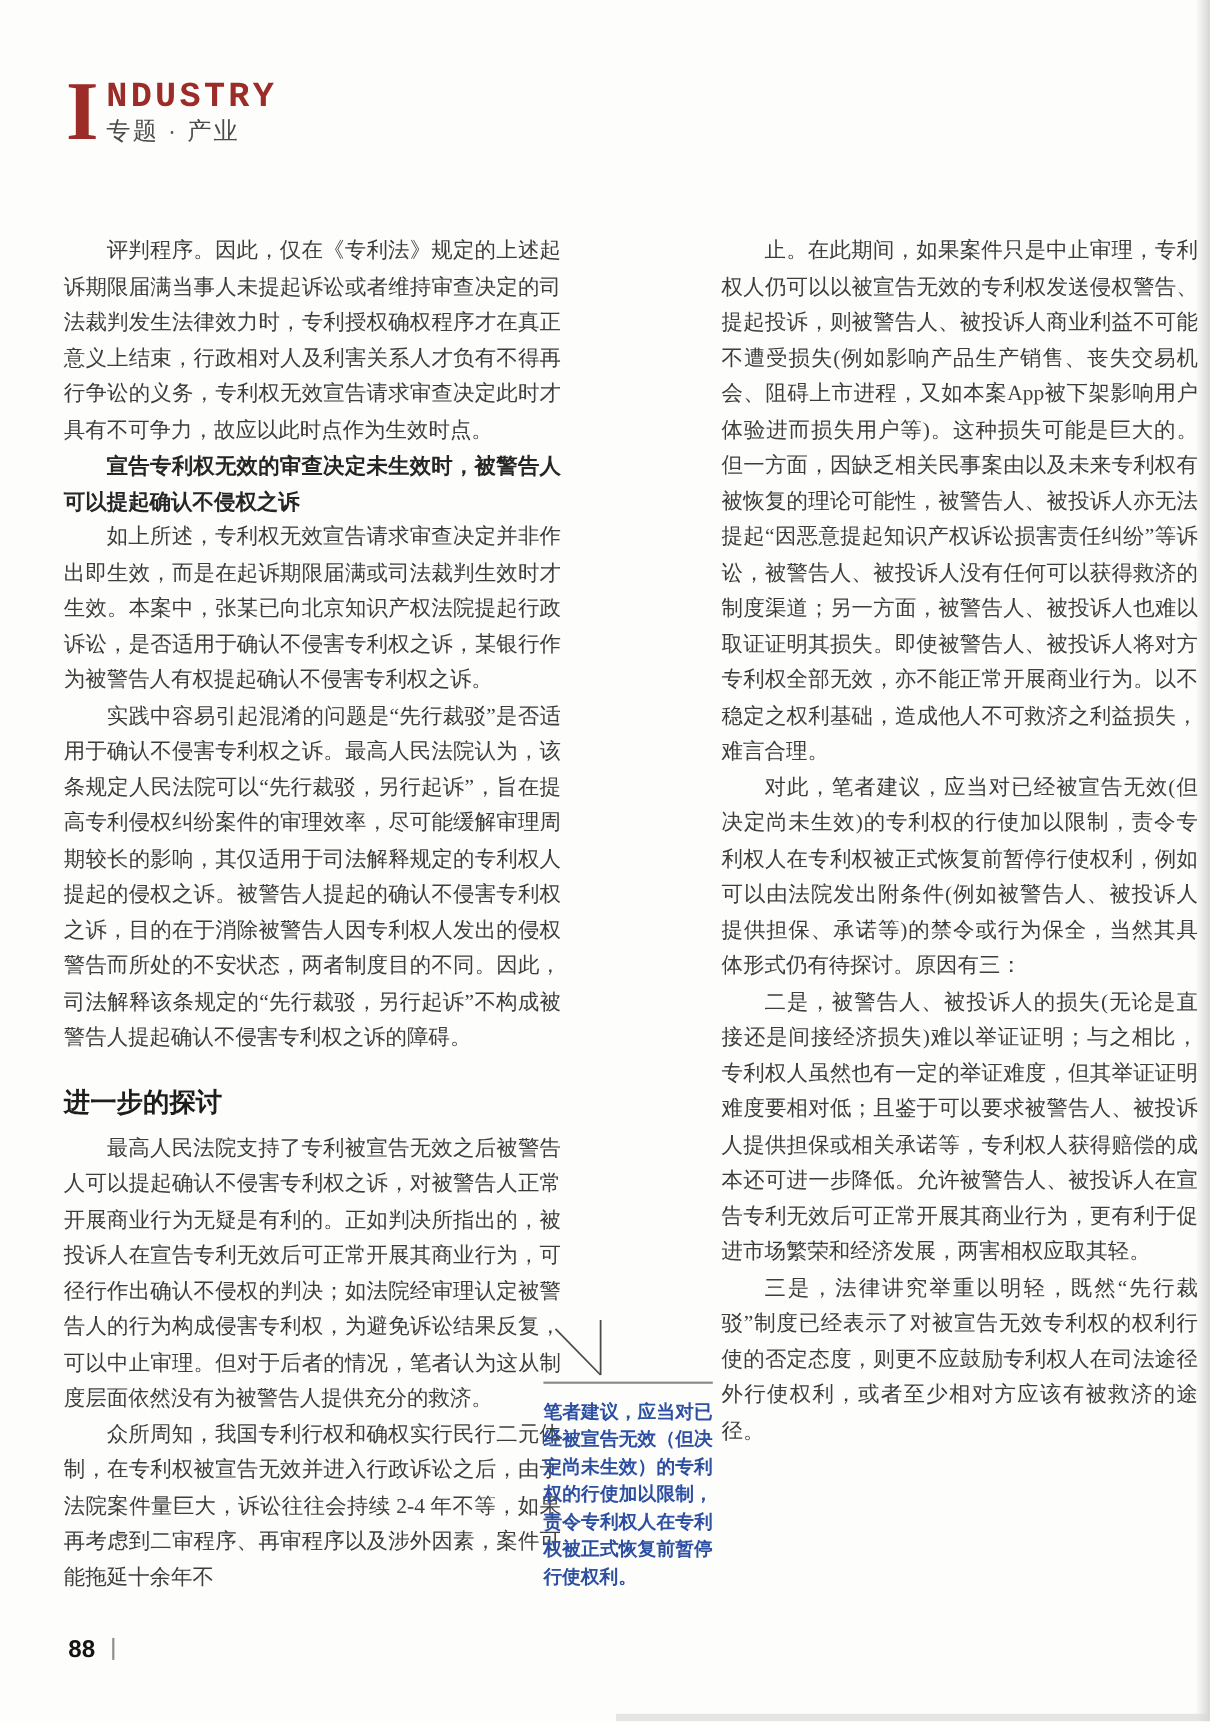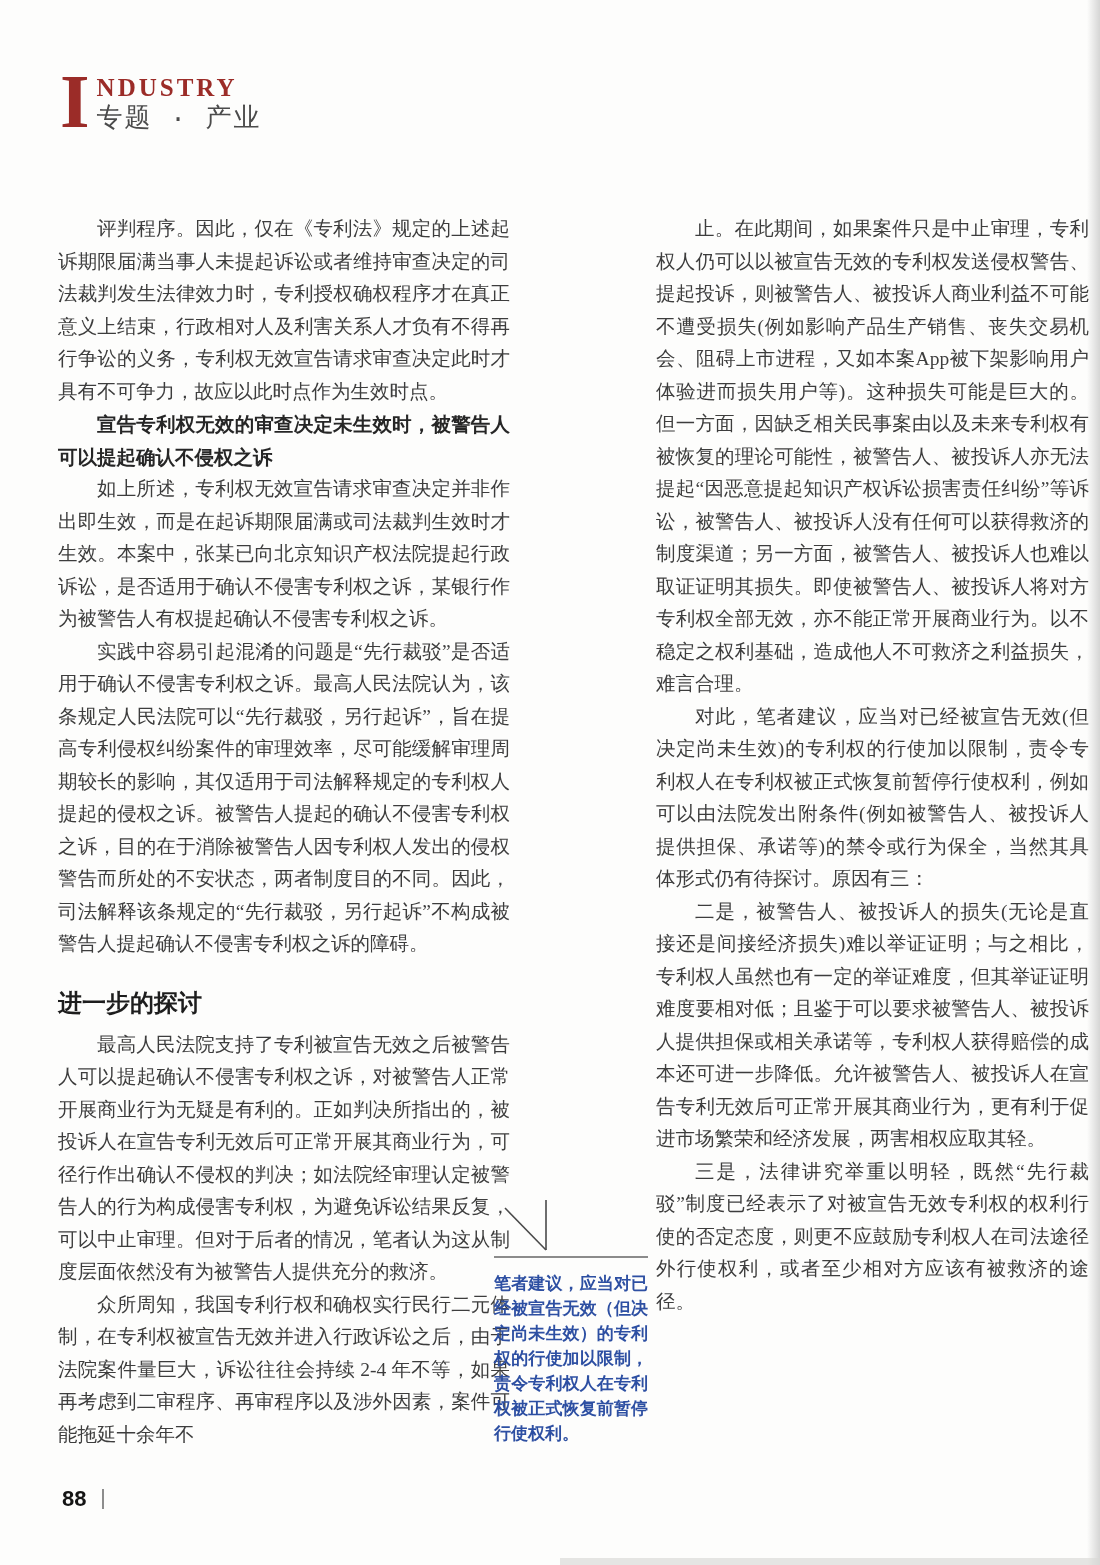--- a/index.html
+++ b/index.html
@@ -10,26 +10,26 @@
   }
 
   
   .masthead { position:absolute; left:60px; top:68px; display:flex; align-items:flex-start; }
   .masthead-i {
     font-family:"Liberation Serif",serif; font-weight:bold;
     font-size:76px; line-height:66px; color:#9b2c28;
   }
   .masthead-right { margin-left:7px; padding-top:6px; }
   .masthead-title {
-    font-family:Liberation Serif, serif; font-size:25px; line-height:27px;
+    font-family:Liberation Mono, monospace; font-size:32px; line-height:27px;
     letter-spacing:3px; color:#9b2c28; font-weight:bold;
   }
   .masthead-sub {
-    margin-top:6px; font-family:Liberation Mono, monospace;
-    font-size:26px; line-height:24px; letter-spacing:2px; color:#4b4b4b;
+    margin-top:6px; font-family:Liberation Sans, sans-serif;
+    font-size:22px; line-height:24px; letter-spacing:2px; color:#4b4b4b;
   }
 
   
   .col {
     position:absolute; top:213px;
     font-size:19.5px; line-height:32.5px; color:#3d3d3d;
     text-align:justify;
   }
   .col-left  { left:58px;  width:452px; }
   .col-right { left:656px; width:433px; }

